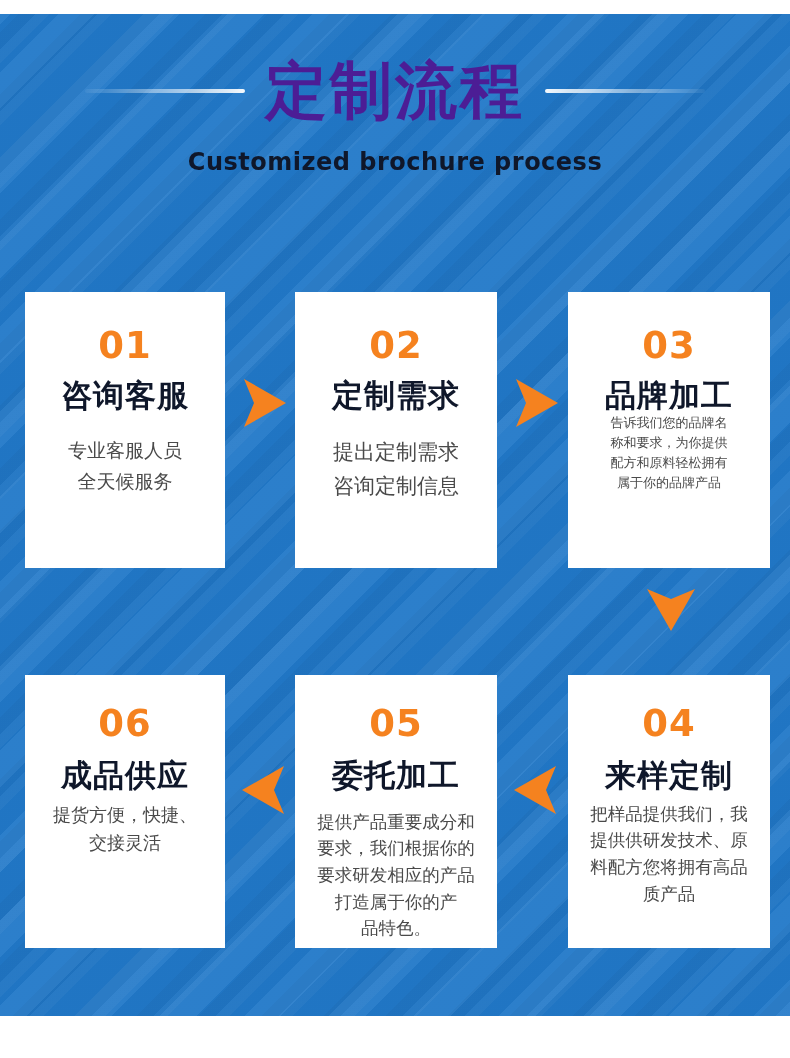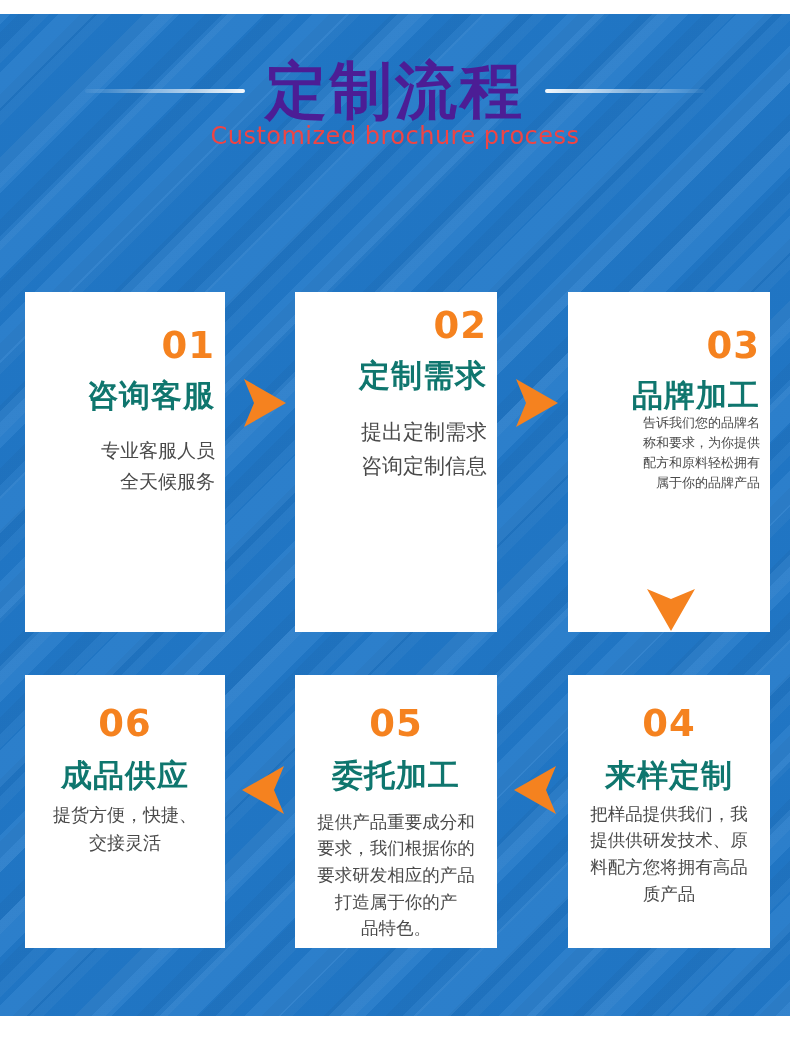--- a/index.html
+++ b/index.html
@@ -84,79 +84,80 @@
   }
   .main-title {
     font-size: 62px;
     font-weight: bold;
     color: #4c1d95;
     letter-spacing: 3px;
     line-height: 1;
     white-space: nowrap;
   }
   .subtitle {
+    margin-top: 26px;
     font-size: 24px;
-    color: #ef4444;
+    color: #0f172a;
     letter-spacing: 0.5px;
-    font-weight: normal;
+    font-weight: bold;
   }
 
   
   .row {
     position: absolute;
     left: 0;
     width: 790px;
     z-index: 4;
   }
   .row-top { top: 292px; height: 276px; }
   .row-bottom { top: 675px; height: 273px; }
 
   .card {
     position: absolute;
     background: #ffffff;
     box-sizing: border-box;
     padding: 0 10px;
     text-align: center;
     overflow: hidden;
   }
-  .row-top .card { height: 340px; text-align: right; }
+  .row-top .card { height: 276px; }
   .row-bottom .card { height: 273px; }
 
   .card.c1 { left: 25px;  width: 200px; }
   .card.c2 { left: 295px; width: 202px; }
   .card.c3 { left: 568px; width: 202px; }
 
   .card-num {
     color: #f5821f;
     font-size: 37px;
     font-weight: bold;
     line-height: 1;
     letter-spacing: 1px;
   }
   .card-title {
-    color: #0f766e;
+    color: #0f172a;
     font-size: 31px;
     font-weight: bold;
     line-height: 1.12;
     letter-spacing: 1px;
     white-space: nowrap;
   }
   .card-desc {
     color: #4a4a4a;
     font-weight: normal;
     line-height: 1.45;
   }
   .card-desc .line { display: block; white-space: nowrap; }
 
   
   .c1 .card-num   { margin-top: 35px; }
   .c1 .card-title { margin-top: 14px; }
   .c1 .card-desc  { margin-top: 22px; font-size: 19px; line-height: 1.65; }
 
-  .c2 .card-num   { margin-top: 15px; }
+  .c2 .card-num   { margin-top: 35px; }
   .c2 .card-title { margin-top: 14px; }
   .c2 .card-desc  { margin-top: 22px; font-size: 21px; line-height: 1.65; }
 
   .c3 .card-num   { margin-top: 35px; }
   .c3 .card-title { margin-top: 14px; }
   .c3 .card-desc  { font-size: 13px; line-height: 1.55; }
 
   .row-bottom .c1 .card-num   { margin-top: 30px; }
   .row-bottom .c1 .card-title { margin-top: 16px; }
   .row-bottom .c1 .card-desc  { margin-top: 8px; font-size: 18px; line-height: 1.55; }

